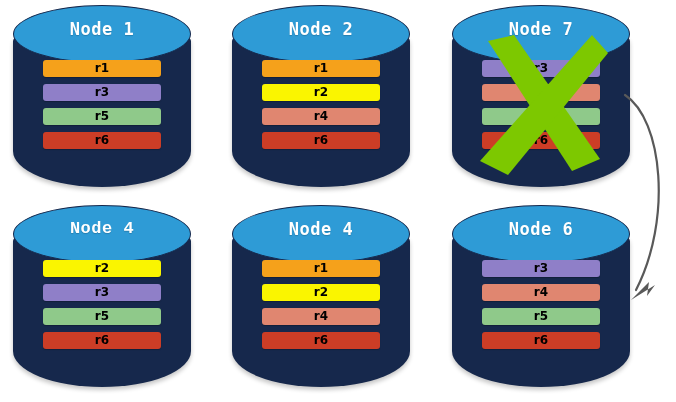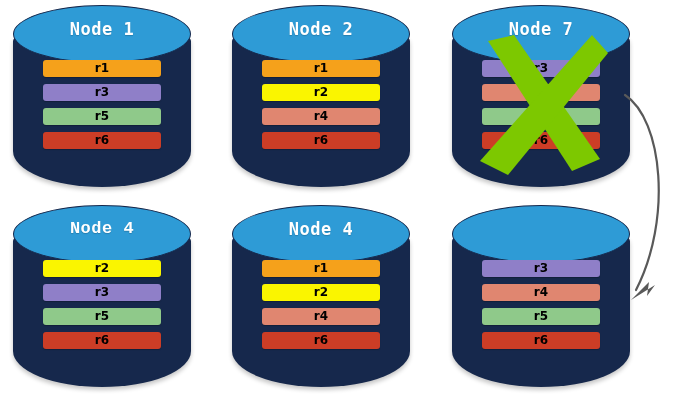--- a/index.html
+++ b/index.html
@@ -176,20 +176,21 @@
       <div class="bar" style="background: rgb(245, 161, 27);">r1</div>
       <div class="bar" style="background: rgb(250, 245, 0);">r2</div>
       <div class="bar" style="background: rgb(224, 134, 112);">r4</div>
       <div class="bar" style="background: rgb(204, 61, 38);">r6</div>
     </div>
   </div>
 
   <div class="node" style="left:452px; top:205px;">
     <div class="node-body" style="background: rgb(22, 40, 76);"></div>
     <div class="node-top" style="background: rgb(46, 155, 214); border-color: rgb(22, 40, 76);"></div>
+    <div class="node-title" style="color: rgb(255, 255, 255);">Node 6</div>
     <div class="bars">
       <div class="bar" style="background: rgb(143, 127, 200);">r3</div>
       <div class="bar" style="background: rgb(224, 134, 112);">r4</div>
       <div class="bar" style="background: rgb(143, 201, 138);">r5</div>
       <div class="bar" style="background: rgb(204, 61, 38);">r6</div>
     </div>
   </div>
 
   <svg id="migration-arrow" viewBox="0 0 676 402">
     <path d="M 625 95 C 663 120 672 220 636 290" fill="none" stroke="#595959" stroke-width="2.2" stroke-linecap="round"></path>

